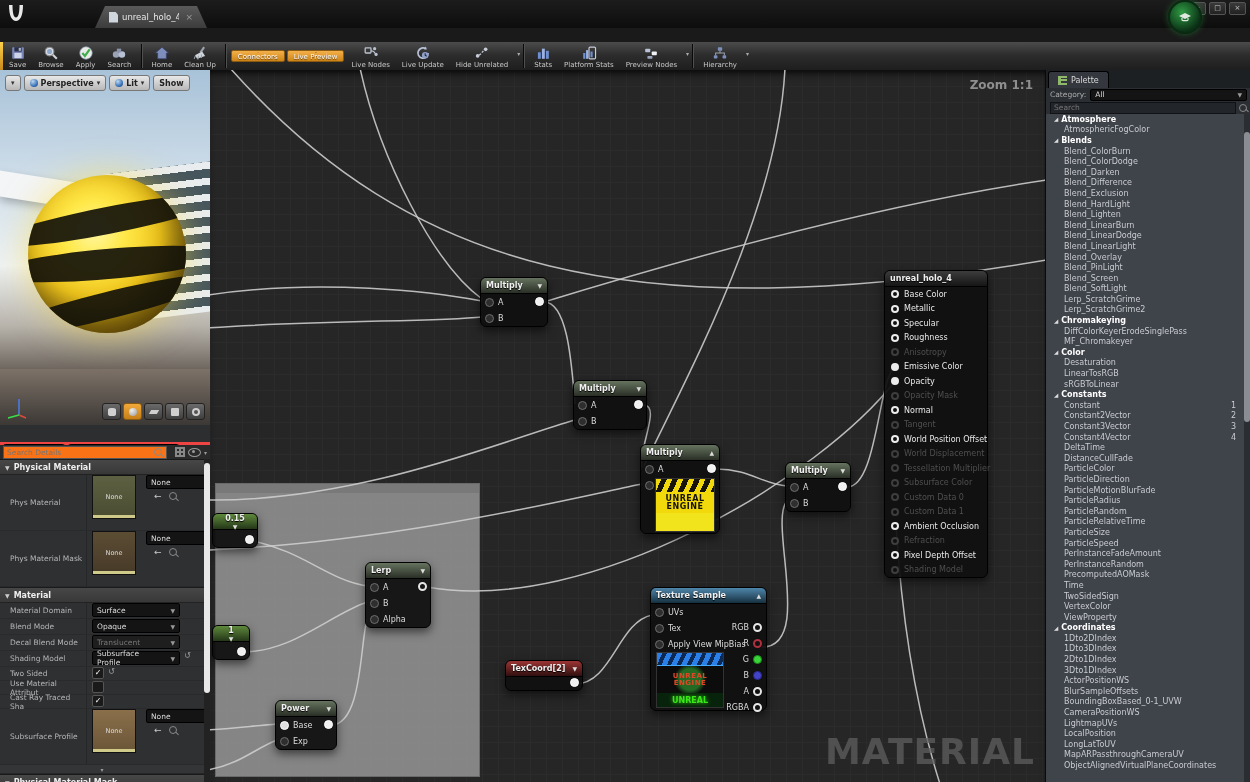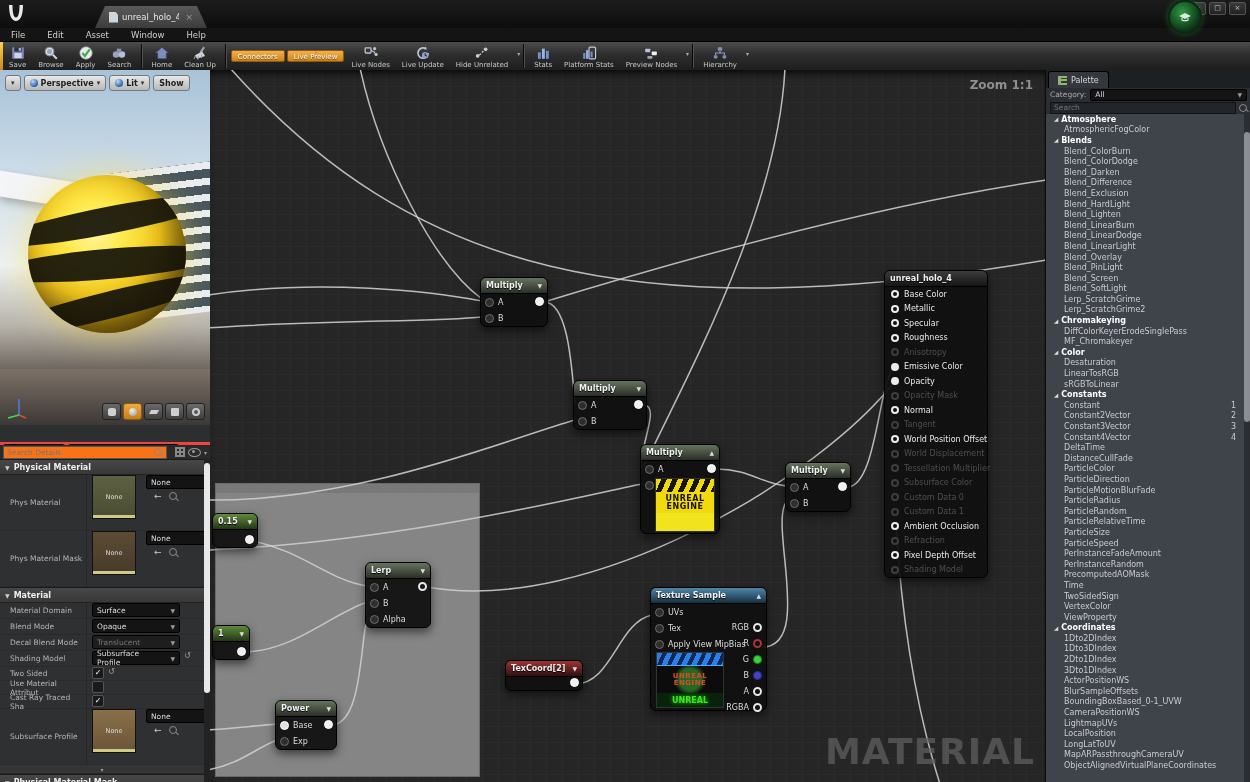--- a/index.html
+++ b/index.html
@@ -117,21 +117,21 @@
   #wires{position:absolute;left:0;top:0;}
   .wire{fill:none;stroke:#cfcfcf;stroke-width:1.5;opacity:0.88;}
   #zoom-label{position:absolute;right:12px;top:8px;font-size:12px;font-weight:bold;color:#8f8f8f;}
   #watermark{position:absolute;right:10px;bottom:10px;font-size:36px;font-weight:bold;color:#5e5e5e;opacity:.75;letter-spacing:1px;}
 
   .gnode{position:absolute;background:rgba(16,16,16,0.94);border:1px solid #000;border-radius:6px;
          box-shadow:0 4px 10px rgba(0,0,0,.55);}
   .gnode-h{height:15px;border-radius:5px 5px 0 0;display:flex;align-items:center;justify-content:space-between;
            padding:0 5px;border-bottom:1px solid #000;}
   .gnode.math .gnode-h{background:linear-gradient(#66735f,#2a2f26);}
-  .gnode.constant .gnode-h{background:linear-gradient(#5f8a3c,#243618);}
+  .gnode.constant .gnode-h{background:linear-gradient(#5f8a3c,#243618);flex-direction:column;}
   .gnode.coord .gnode-h{background:linear-gradient(#9c3434,#30100f);}
   .gnode.texture .gnode-h{background:linear-gradient(#4f86ab,#16303f);}
   .gnode-t{font-size:8px;font-weight:bold;color:#f0f0f0;text-shadow:0 1px 1px #000;white-space:nowrap;}
   .gnode-caret{font-size:6px;color:#ddd;}
   .prow{height:16px;display:flex;align-items:center;gap:4px;padding-left:4px;font-size:8px;color:#ddd;}
   .prow.right{justify-content:flex-end;padding-right:4px;gap:4px;}
   .pin{width:9px;height:9px;border-radius:50%;box-sizing:border-box;flex:none;}
   .pin.in{background:#2e2e2e;border:1.5px solid #6e6e6e;}
   .pin.in.c{background:#e0e0e0;border:1.5px solid #fff;}
   .pin.out{background:#f0f0f0;border:1.5px solid #fff;position:absolute;}
@@ -200,27 +200,20 @@
         <div class="win-btn">×</div>
       </div>
     <div id="green-badge">
       <svg width="14" height="14" viewBox="0 0 14 14">
         <path d="M1 6 L7 3 L13 6 L7 9 Z" fill="#dfe8df"></path>
           <path d="M4 8 V10 C4 11 10 11 10 10 V8" stroke="#dfe8df" fill="none" stroke-width="1.2"></path>
       </svg>
     </div>
   </div>
 
-  <div id="menubar">
-      <div class="menu-item">File</div>
-      <div class="menu-item">Edit</div>
-      <div class="menu-item">Asset</div>
-      <div class="menu-item">Window</div>
-      <div class="menu-item">Help</div>
-    </div>
 
   <div id="toolbar">
       <div id="toolbar-accent"></div>
       <div class="tb-btn">
         <svg viewBox="0 0 22 22">
           <rect x="3" y="3" width="16" height="16" rx="1" fill="#7a86b8"></rect>
           <rect x="6" y="3" width="10" height="6" fill="#2a2f45"></rect>
           <rect x="12" y="4" width="3" height="4" fill="#aab4cc"></rect>
           <rect x="6" y="11" width="10" height="7" fill="#cdd3e8"></rect>
         </svg>

